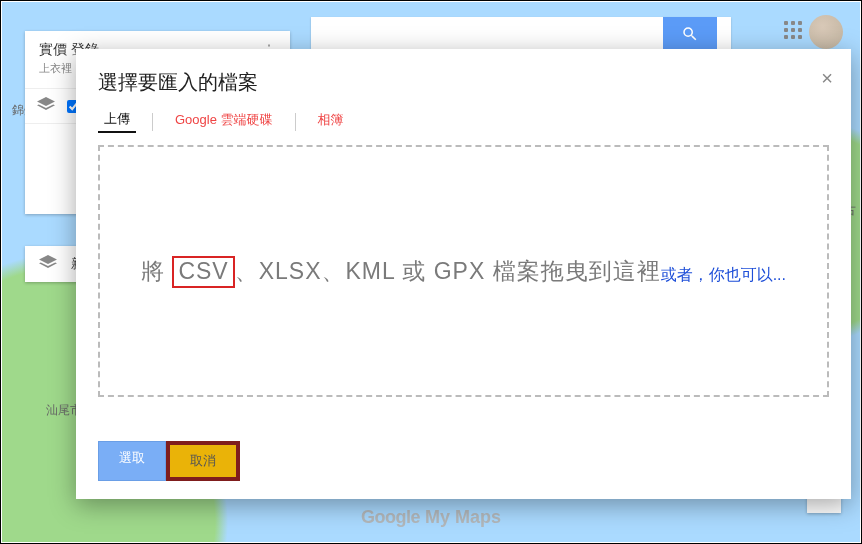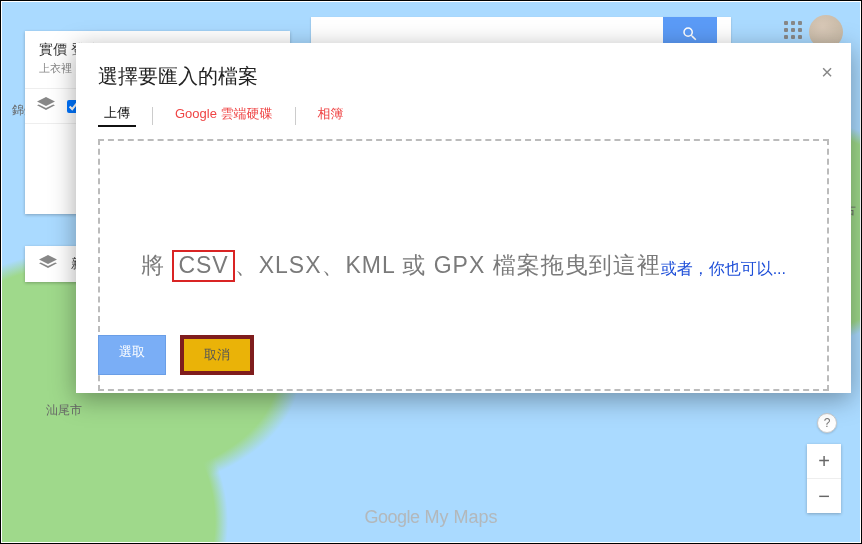--- a/index.html
+++ b/index.html
@@ -12,21 +12,21 @@
          radial-gradient(ellipse 180px 180px at 810px 230px,#9fd98b 0%,#9fd98b 55%,rgba(159,217,139,0) 62%),
          linear-gradient(#aadaff,#aadaff);
   }
   .map-place{position:absolute;font-size:12px;color:#666}
   .map .p1{left:10px;top:100px}
   .map .p2{left:830px;top:200px}
   .map .p3{left:822px;top:215px}
   .map .wn{left:44px;top:400px}
   .map-attr{position:absolute;right:60px;bottom:6px;font-size:11px;color:#555}
   .map-attr a{color:#555;text-decoration:underline}
-  .mymaps{position:absolute;left:50%;bottom:14px;transform:translateX(-50%);font-size:18px;color:rgba(180,180,180,.9);font-weight:400}
+  .mymaps{position:absolute;left:50%;bottom:14px;transform:translateX(-50%);font-size:18px;color:rgba(180,180,180,.9);font-weight:700}
   .mymaps .g{letter-spacing:-.5px}
   
   .search-wrap{position:absolute;left:310px;top:16px;width:420px;height:34px;background:#fff;box-shadow:0 1px 2px rgba(0,0,0,.2)}
   .search-btn{position:absolute;left:662px;top:16px;width:54px;height:34px;background:#5b9bf7;display:flex;align-items:center;justify-content:center}
   .search-btn svg{width:18px;height:18px;fill:#fff}
   .apps-ico{position:absolute;right:55px;top:20px;width:22px;height:22px;display:grid;grid-template-columns:repeat(3,4px);grid-template-rows:repeat(3,4px);gap:3px}
   .apps-ico span{background:#888;border-radius:1px}
   .avatar{position:absolute;right:18px;top:14px;width:34px;height:34px;border-radius:50%;background:radial-gradient(circle at 40% 35%,#d9c9b8,#c0b39f)}
   
   .panel{position:absolute;left:24px;top:30px;width:265px;background:#fff;box-shadow:0 1px 3px rgba(0,0,0,.25)}
@@ -42,33 +42,33 @@
   .panel-gap{border-top:1px solid #eee;height:90px}
   .panel2{position:absolute;left:24px;top:245px;width:265px;height:36px;background:#fff;box-shadow:0 1px 3px rgba(0,0,0,.25);display:flex;align-items:center}
   .panel2 .lay{width:46px;text-align:center;color:#888}
   .panel2 .lbl{font-size:13px;color:#333}
   
   .zoom{position:absolute;right:20px;bottom:30px;width:34px;background:#fff;box-shadow:0 1px 3px rgba(0,0,0,.25)}
   .zoom div{height:34px;display:flex;align-items:center;justify-content:center;font-size:20px;color:#666}
   .zoom div+div{border-top:1px solid #eee}
   .help{position:absolute;right:24px;bottom:110px;width:18px;height:18px;border-radius:50%;background:#fff;border:1px solid #ccc;font-size:12px;color:#777;display:flex;align-items:center;justify-content:center;box-shadow:0 1px 2px rgba(0,0,0,.15)}
   
-  .dialog{position:absolute;left:75px;top:42px;width:775px;height:350px;background:#fff;box-shadow:0 6px 24px rgba(0,0,0,.35)}
+  .dialog{position:absolute;left:75px;top:48px;width:775px;height:450px;background:#fff;box-shadow:0 6px 24px rgba(0,0,0,.35)}
   .dlg-title{padding:20px 22px 14px;font-size:20px;color:#222}
   .dlg-close{position:absolute;right:18px;top:18px;font-size:20px;color:#888;cursor:pointer}
   .tabs{display:flex;align-items:center;padding:0 22px 12px}
   .tab{font-size:13px;color:#ef4444;padding:0 6px 3px;cursor:pointer}
   .tab.active{color:#111;font-weight:normal;border-bottom:2px solid #111}
   .tabs .sep{width:1px;height:18px;background:#ccc;margin:0 16px}
   .drop{margin:0 22px;border:2px dashed #bbb;height:248px;display:flex;align-items:center;justify-content:center}
   .drop-main{font-size:23px;color:#7a7a7a;letter-spacing:1px}
   .redbox{border:2px solid #d92424;padding:0 4px 2px}
   .drop-or{font-size:16px;color:#1d4ed8;margin-top:9px}
   .select-file{margin-top:8px;background:#4b8bf4;color:#fff;font-size:13px;padding:6px 12px;border:2px solid #2a5dc9;cursor:pointer}
-  .dlg-actions{position:absolute;left:22px;bottom:18px;display:flex;gap:14px}
+  .dlg-actions{position:absolute;left:22px;bottom:18px;display:flex;}
   .btn{font-size:13px;padding:7px 20px;cursor:pointer}
   .btn.primary{background:#7aaef6;color:#fff;border:1px solid #6a9ee6}
   .btn.secondary{background:#eab308;color:#555;border:4px solid #7f1d1d}
 </style>
 </head>
 <body>
 
 <div class="frame">
   <div class="map">
     <span class="map-place p1">錦州</span>

